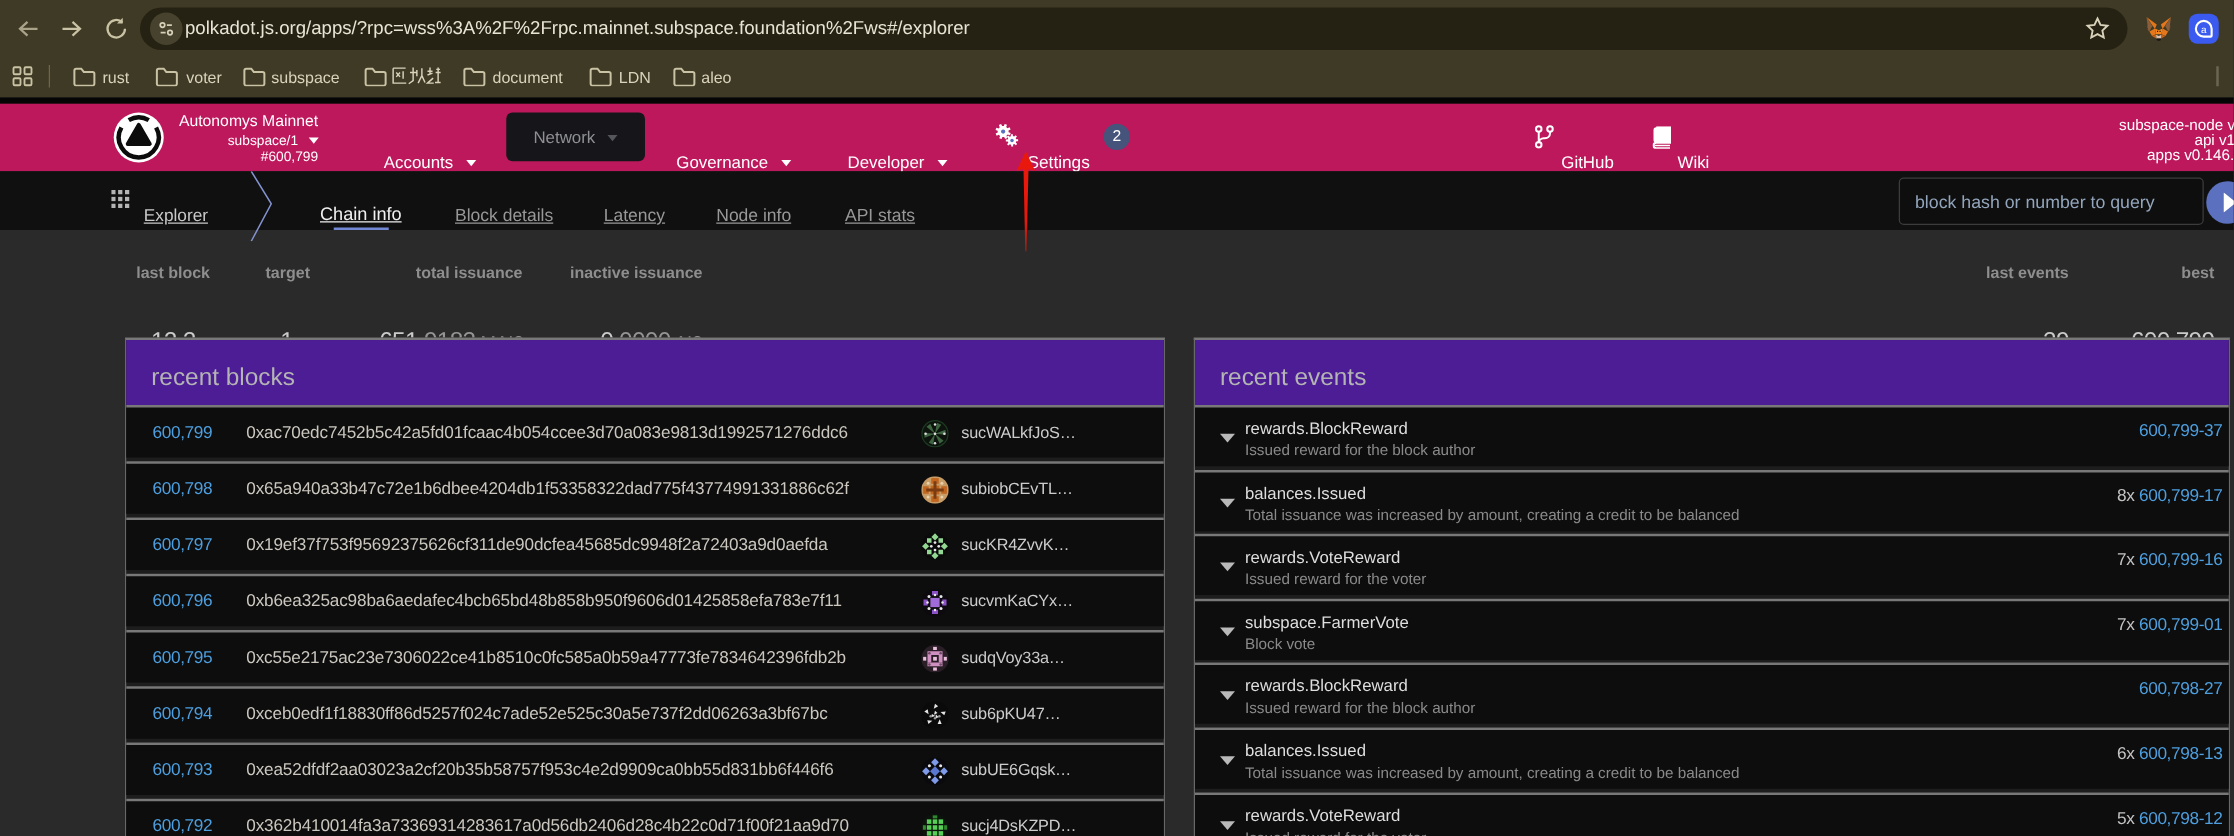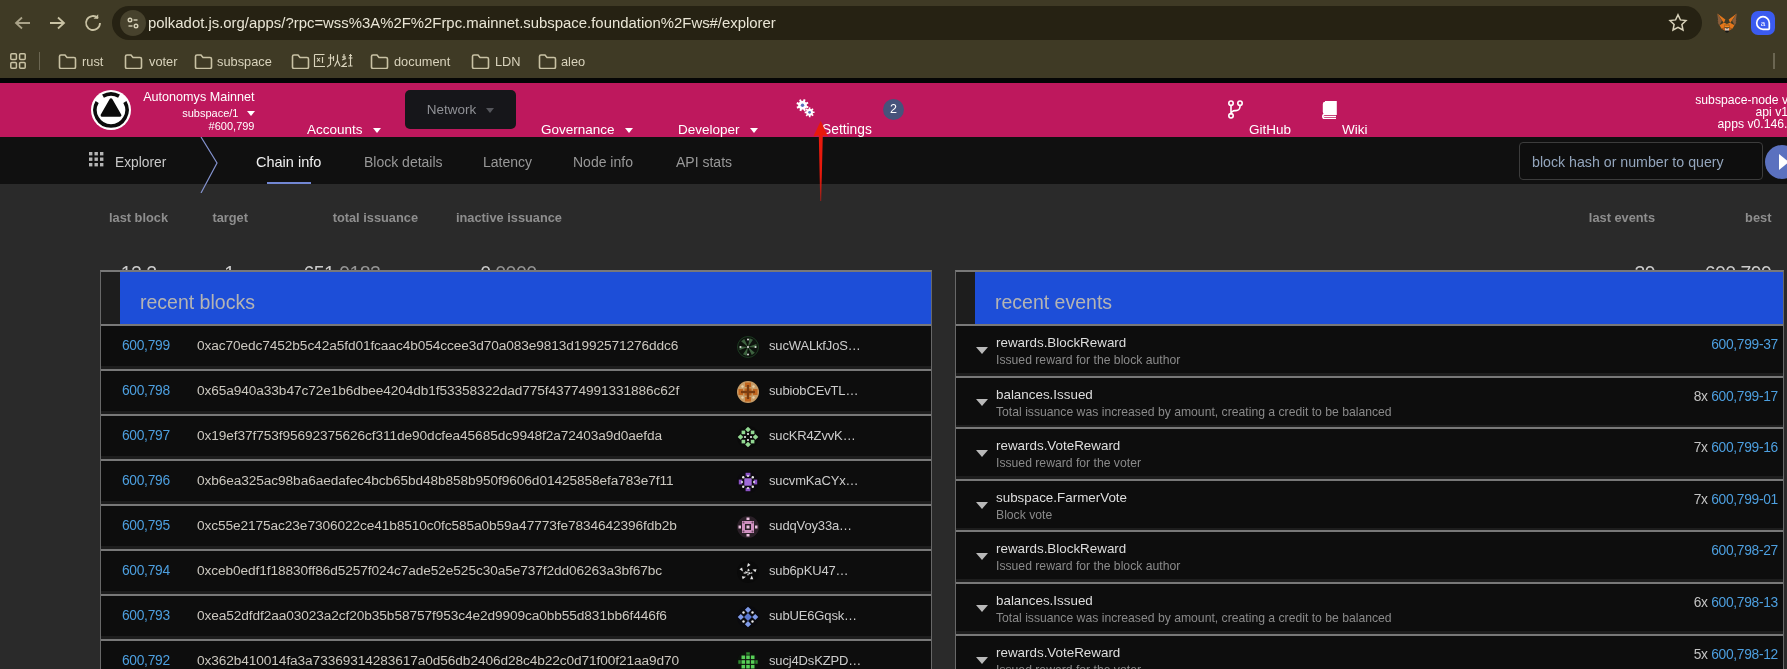--- a/index.html
+++ b/index.html
@@ -23,31 +23,31 @@
   .menuitem { position:absolute; top:0; height:54px; line-height:54px; font-size:13.5px; color:#fff; white-space:nowrap;margin-top:20px; }
   .caret { display:inline-block; width:0; height:0; border-left:4.5px solid transparent;
     border-right:4.5px solid transparent; border-top:5.5px solid #fff; vertical-align:middle; margin-left:10px; }
   #netbtn { position:absolute; left:405px; top:7px; width:111px; height:39px; background:#16161a; border-radius:5px;
     text-align:center; line-height:39px; font-size:13.5px; color:#8f9095; }
   #netbtn .caret { border-top-color:#55565c; }
   #verinfo { position:absolute; right:-18px; top:11px; text-align:right; font-size:12.2px; line-height:12px; color:#fff; }
 
   
   #tabbar { position:absolute; left:0; top:137px; width:1787px; height:47px; background:#101010; }
-  .tab { position:absolute; top:2px; height:47px; line-height:47px; font-size:14px; color:#989898; }
+  .tab { position:absolute; top:12px; height:47px; line-height:47px; font-size:14px; color:#989898;text-decoration:underline; }
 
   
   #content { position:absolute; left:0; top:184px; width:1787px; height:485px; background:#2a2a2a; }
   .statlabel { position:absolute; font-size:12.8px; font-weight:bold; color:#8e8e8e; white-space:nowrap;text-align:center; }
   .statval { position:absolute; font-size:19.5px; letter-spacing:-0.55px; color:#cbcbcb; white-space:nowrap;margin-top:36px; }
   .statval .dim { color:#959595; }
   .statval .unit { font-size:14.8px; letter-spacing:0; color:#959595; }
 
   .panel { position:absolute; background:#1d1d1d; border:1px solid #686868; border-top:2px solid #787878; border-bottom:none; }
-  .phead { height:52px; background:#1d4ed8; position:relative;margin-left:19px; }
+  .phead { height:52px; background:#4c1d95; position:relative; }
   .ptitle { position:absolute; left:20px; top:19px; font-size:19.5px; color:#b4b4b4; }
   .brow { position:relative; height:42px; background:#0d0d0d; border-top:2px solid #787878; margin-bottom:3px; }
   .erow { position:relative; height:49px; background:#0d0d0d; border-top:2px solid #787878; margin-bottom:2.6px; }
   .blocknum { position:absolute; left:21px; top:12px; font-size:13.8px; letter-spacing:-0.3px; color:#4d9fdf; }
   .bhash { position:absolute; left:96px; top:12px; font-size:13.7px; color:#cbc7bf; letter-spacing:-0.1px; }
   .bauthor { position:absolute; left:668px; top:12px; font-size:13px; letter-spacing:-0.15px; color:#cccccc; }
   .bicon { position:absolute; left:636px; top:10px; }
   .ename { position:absolute; left:40px; top:9px; font-size:13.4px; color:#dedede; }
   .edesc { position:absolute; left:40px; top:27px; font-size:12.2px; color:#8a8a8a; }
   .etri { position:absolute; left:20px; top:21px; width:0; height:0;

